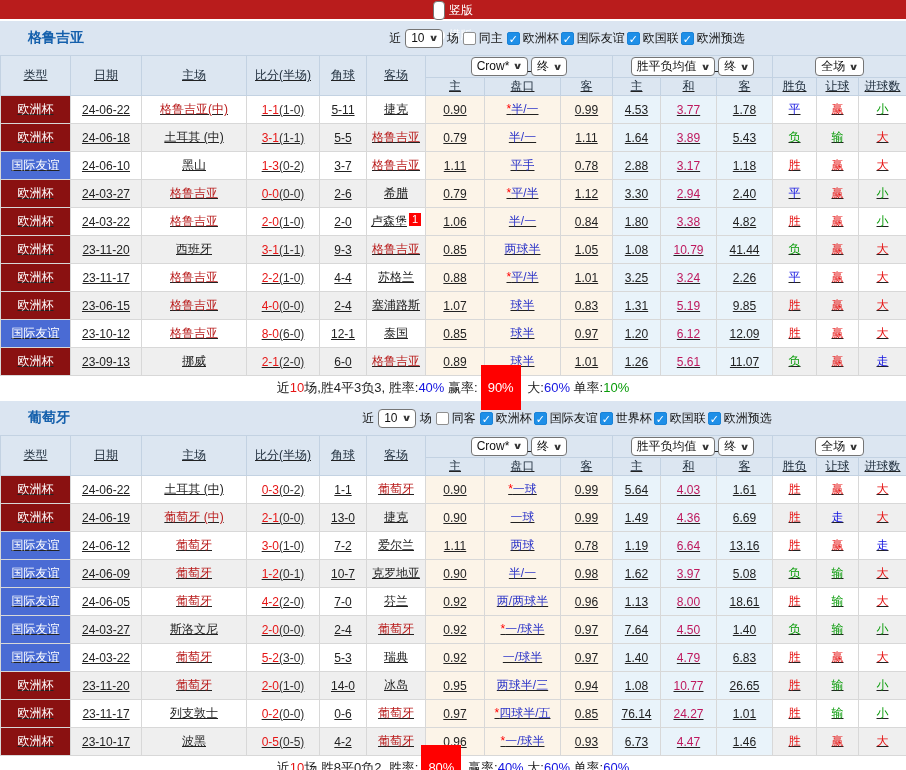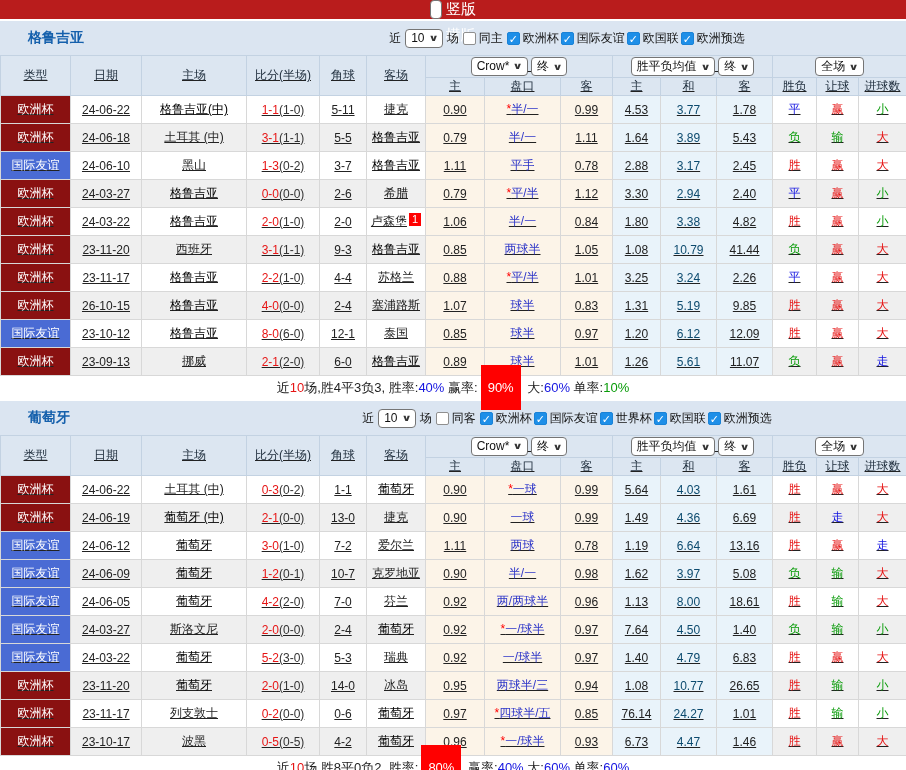--- a/index.html
+++ b/index.html
@@ -3,21 +3,21 @@
 <meta charset="utf-8">
 <style>
   * { margin:0; padding:0; box-sizing:border-box; }
   body {
     width:906px; height:770px; overflow:hidden; background:#fff;
     font-family:"Liberation Sans","DejaVu Sans",sans-serif; color:#222;
   }
   
   .topbar{ height:19px; background:#b91c1c; display:flex; align-items:center; justify-content:center; gap:7px;flex-direction:column; }
   .topbar .title{ color:#fff; font-weight:bold; font-size:13px; letter-spacing:1px; }
-  .radio-item{ display:inline-flex; align-items:center; gap:4px; color:#fff; font-size:15px; cursor:default; }
+  .radio-item{ display:inline-flex; align-items:center; gap:4px; color:#fff; font-size:12px; cursor:default; }
   .radio{ width:10px; height:10px; border-radius:50%; display:inline-block; }
   .radio.sel{ background:#fff; }
   .radio.unsel{ width:11px; height:11px; border:3px solid #fff; background:#1b95d4; }
   
   .sec-head{ height:36px; background:#dbe5f1; display:flex; align-items:center; border-top:2px solid #fff; }
   .team-name{ margin-left:28px; width:200px; color:#1560ac; font-weight:bold; font-size:14px; }
   .filters{ flex:1; display:flex; align-items:center; justify-content:center; gap:4px; font-size:12px; color:#111; }
   .fitem{ display:inline-flex; align-items:center; gap:3px; }
   .cb{ display:inline-block; width:13px; height:13px; border:1px solid #8f8f8f; border-radius:2px; background:#fff;
        font-size:11px; line-height:12px; text-align:center; font-weight:bold; color:#fff; }
@@ -31,25 +31,25 @@
   thead th{ background:#dce6f1; border:1px solid #c3d2e2; font-weight:normal; font-size:12px; color:#1c2b3a; padding:0; }
   thead tr.r1 th{ height:22px; }
   thead tr.r2 th{ height:16px; }
   thead .grp{ }
   tbody td{ border:1px solid #d8d8d8; height:28px; font-size:12px; text-align:center; color:#222; padding:0; overflow:hidden; white-space:nowrap; }
   tbody tr:nth-child(even) td{ background:#efefef; }
   tbody tr td.bg-cream{ background:#fcf4e8; }
   tbody tr td.bg-blue{ background:#e9f3fa; }
   tbody tr td.comp-cup{ background:#8a1111; color:#fff; }
   tbody tr td.comp-friendly{ background:#4a6bd4; color:#fff; }
-  .team-green{ color:#000000; }
+  .team-green{ color:#b91c1c; }
   .ft{ color:#e61414; }
   .ht{ color:#333; }
   .hcap{ color:#2d35c8; }
-  .num-blue{ color:#0c4a6e; }
+  .num-blue{ color:#be185d; }
   .star{ color:#f00; }
   .t-red{ color:#e61414; }
   .t-blue{ color:#1414e0; }
   .t-green{ color:#089b08; }
   .note-badge{ display:inline-block; background:#f00; color:#fff; font-size:11px; line-height:13px; padding:0 3px; margin-left:2px; vertical-align:2px; }
   
   .summary{ height:23px; line-height:23px; text-align:center; font-size:13px; color:#222; background:#fff; }
   .summary .hl-red{ background:#f00; color:#fff; padding:15px 7px; margin:0 3px; }
 </style>
 </head>
@@ -206,21 +206,21 @@
         <td>24-06-10</td>
         <td class="">黑山</td>
         <td><span class="ft">1-3</span><span class="ht">(0-2)</span></td>
         <td>3-7</td>
         <td class="team-green">格鲁吉亚</td>
         <td class="bg-cream">1.11</td>
         <td class="bg-cream hcap">平手</td>
         <td class="bg-cream">0.78</td>
         <td class="bg-blue">2.88</td>
         <td class="bg-blue num-blue">3.17</td>
-        <td class="bg-blue">2.45</td>
+        <td class="bg-blue">1.18</td>
         <td class="t-red">胜</td>
         <td class="t-red">赢</td>
         <td class="t-red">大</td>
       </tr>
       <tr>
         <td class="comp-cup">欧洲杯</td>
         <td>24-03-27</td>
         <td class="team-green">格鲁吉亚</td>
         <td><span class="ft">0-0</span><span class="ht">(0-0)</span></td>
         <td>2-6</td>
@@ -281,21 +281,21 @@
         <td class="bg-cream">1.01</td>
         <td class="bg-blue">3.25</td>
         <td class="bg-blue num-blue">3.24</td>
         <td class="bg-blue">2.26</td>
         <td class="t-blue">平</td>
         <td class="t-red">赢</td>
         <td class="t-red">大</td>
       </tr>
       <tr>
         <td class="comp-cup">欧洲杯</td>
-        <td>26-10-15</td>
+        <td>23-06-15</td>
         <td class="team-green">格鲁吉亚</td>
         <td><span class="ft">4-0</span><span class="ht">(0-0)</span></td>
         <td>2-4</td>
         <td class="">塞浦路斯</td>
         <td class="bg-cream">1.07</td>
         <td class="bg-cream hcap">球半</td>
         <td class="bg-cream">0.83</td>
         <td class="bg-blue">1.31</td>
         <td class="bg-blue num-blue">5.19</td>
         <td class="bg-blue">9.85</td>

